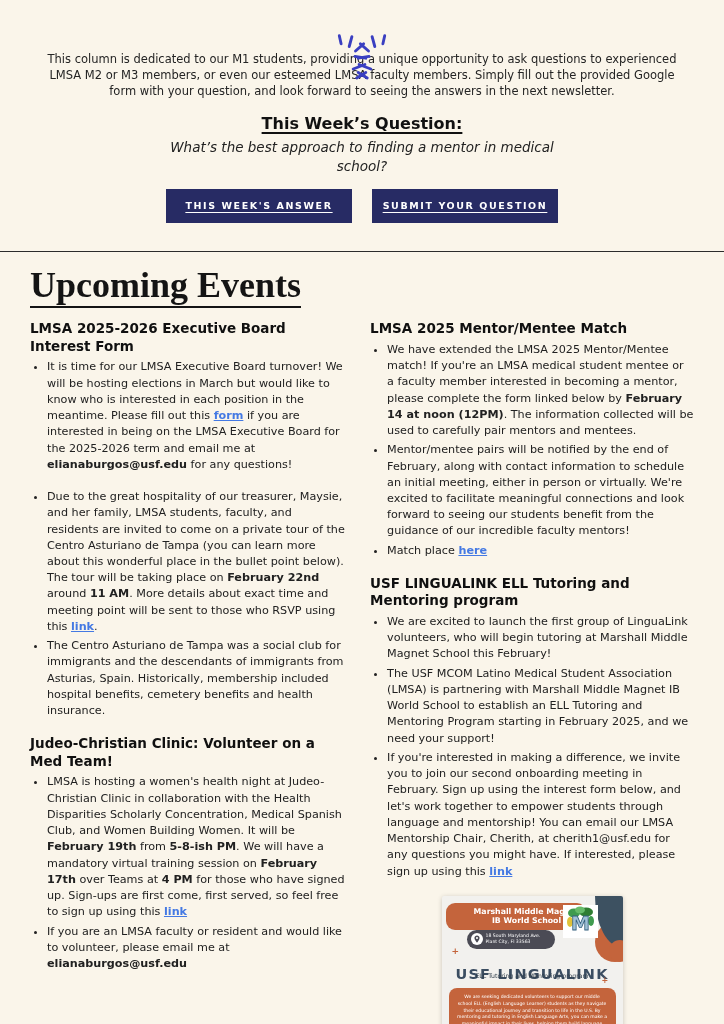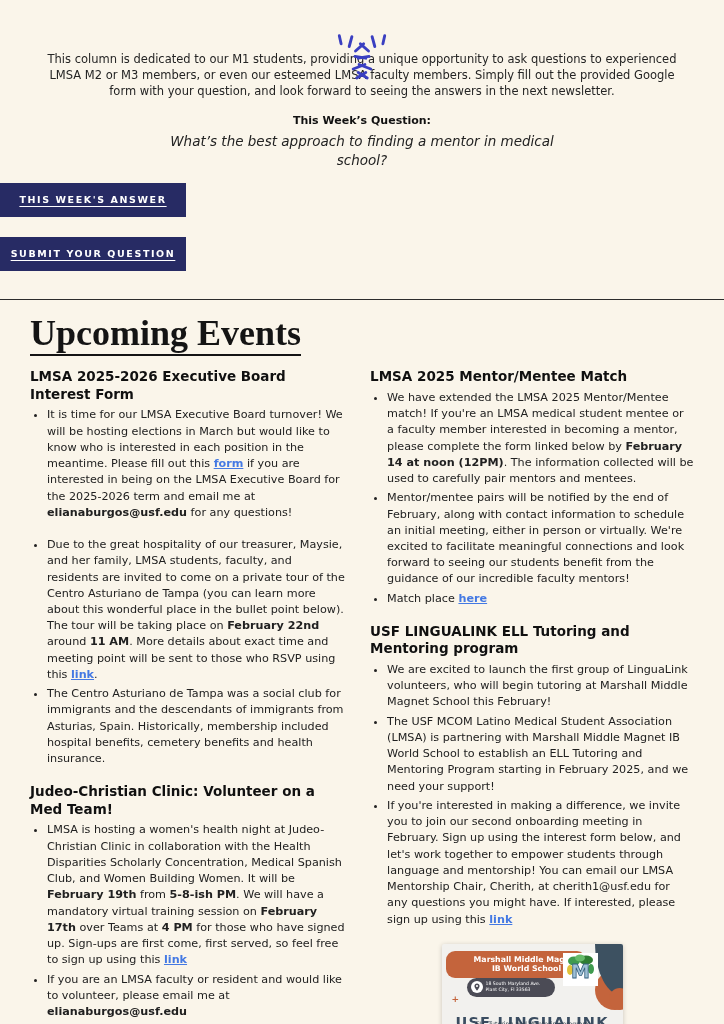--- a/index.html
+++ b/index.html
@@ -19,27 +19,27 @@
     font-weight:700;font-size:31px;letter-spacing:.5px;color:#141414;
     display:inline-block;margin:6px 44px 0 44px;
   }
   .burst{position:absolute;top:-4px;width:54px;height:54px;}
   .burst.left{left:-16px;}
   .burst.right{right:-16px;transform:scaleX(-1);}
   .intro{
     width:652px;margin:10px auto 0;font-size:11.5px;line-height:1.4;color:#242424;
   }
   .q-label{
-    margin-top:15px;font-size:11px;font-weight:700;color:#111;
-    text-underline-offset:3px;text-decoration-thickness:2px;
+    margin-top:15px;font-size:16px;font-weight:700;color:#111;
+    text-decoration:underline;text-underline-offset:3px;text-decoration-thickness:2px;
   }
   .question{
     width:430px;margin:5px auto 0;font-style:italic;font-size:13.5px;line-height:1.35;color:#222;
   }
-  .btn-row{margin-top:14px;display:flex;justify-content:center;gap:20px;flex-direction:column;}
+  .btn-row{margin-top:14px;display:flex;justify-content:center;gap:20px;}
   .navy-btn{
     background:#272b64;color:#fff;width:186px;height:34px;border:none;cursor:pointer;
     display:flex;align-items:center;justify-content:center;
     font-family:"DejaVu Sans",sans-serif;font-size:9.5px;font-weight:700;letter-spacing:1.6px;
   }
   .navy-btn span{text-decoration:underline;text-underline-offset:2.5px;}
   .divider{border:none;border-top:1.5px solid #2c2c2c;margin:28px 0 0 0;}
   
   .events{padding:8px 30px 0 30px;}
   .events-heading{

